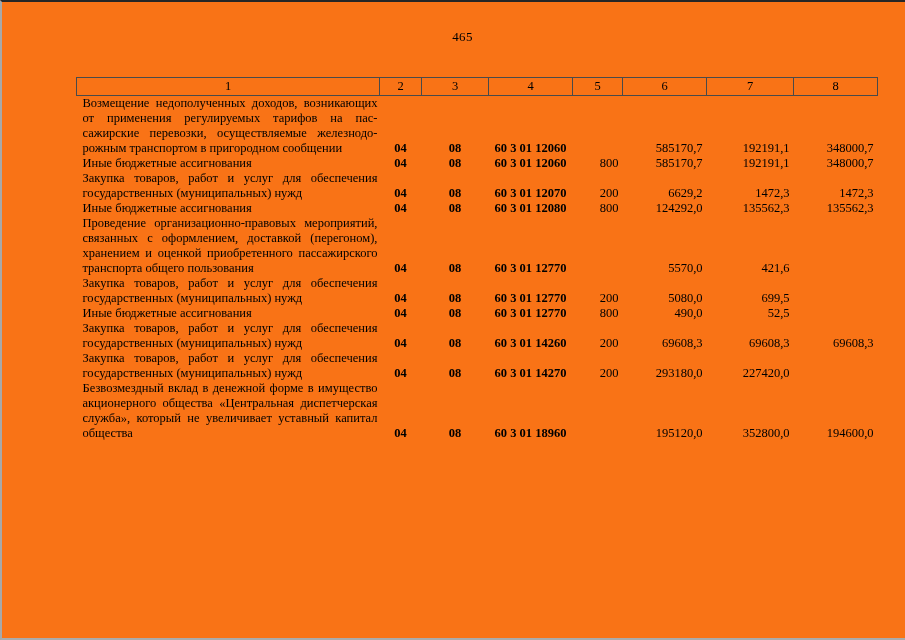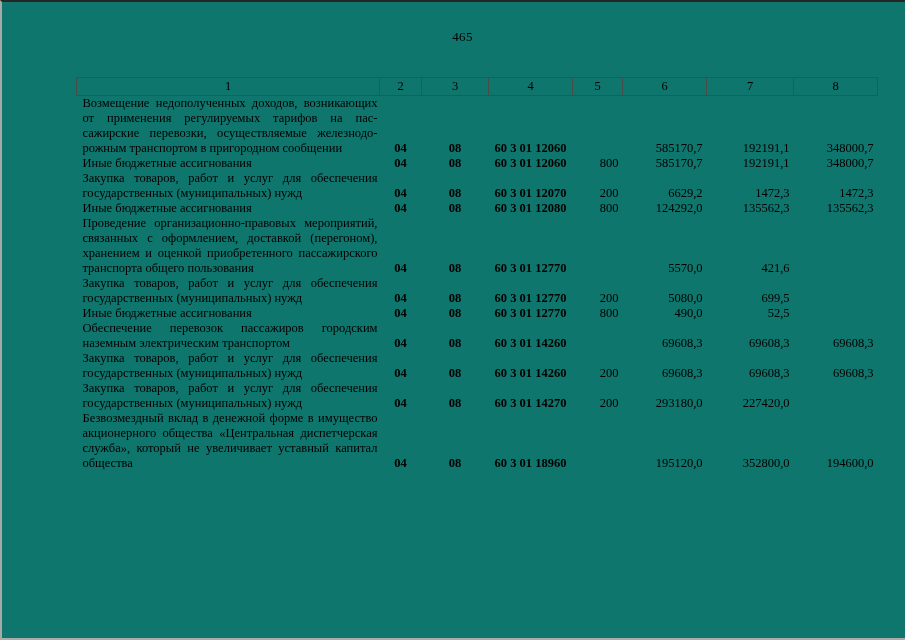--- a/index.html
+++ b/index.html
@@ -7,21 +7,21 @@
     padding: 0;
     background: #ffffff;
     font-family: "Liberation Serif", "DejaVu Serif", serif;
     color: #000000;
   }
   .page {
     position: relative;
     box-sizing: border-box;
     width: 905px;
     height: 640px;
-    background: #0f766e;
+    background: #f97316;
     border-top: 2px solid #262626;
     border-left: 2px solid #a8a8a8;
     border-bottom: 2px solid #ababab;
     overflow: hidden;
   }
   .page-number {
     position: absolute;
     top: 27px;
     left: 60px;
     width: 801px;
@@ -166,30 +166,20 @@
           <td class="c1">Иные бюджетные ассигнования</td>
           <td class="c2">04</td>
           <td class="c3">08</td>
           <td class="c4">60 3 01 12770</td>
           <td class="c5">800</td>
           <td class="c6">490,0</td>
           <td class="c7">52,5</td>
           <td class="c8"></td>
         </tr>
         <tr>
-          <td class="c1">Обеспечение перевозок пассажиров городским наземным электрическим транспортом</td>
-          <td class="c2">04</td>
-          <td class="c3">08</td>
-          <td class="c4">60 3 01 14260</td>
-          <td class="c5"></td>
-          <td class="c6">69608,3</td>
-          <td class="c7">69608,3</td>
-          <td class="c8">69608,3</td>
-        </tr>
-        <tr>
           <td class="c1">Закупка товаров, работ и услуг для обеспечения государственных (муниципальных) нужд</td>
           <td class="c2">04</td>
           <td class="c3">08</td>
           <td class="c4">60 3 01 14260</td>
           <td class="c5">200</td>
           <td class="c6">69608,3</td>
           <td class="c7">69608,3</td>
           <td class="c8">69608,3</td>
         </tr>
         <tr>

